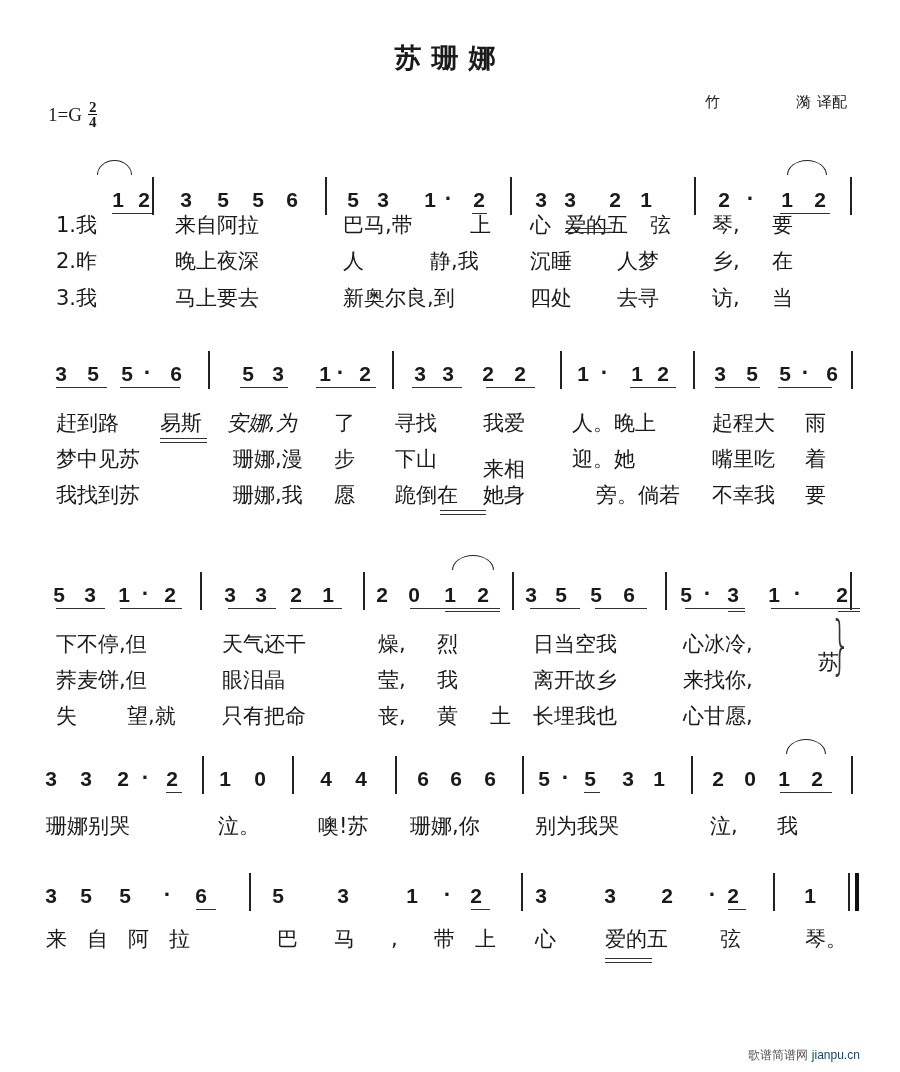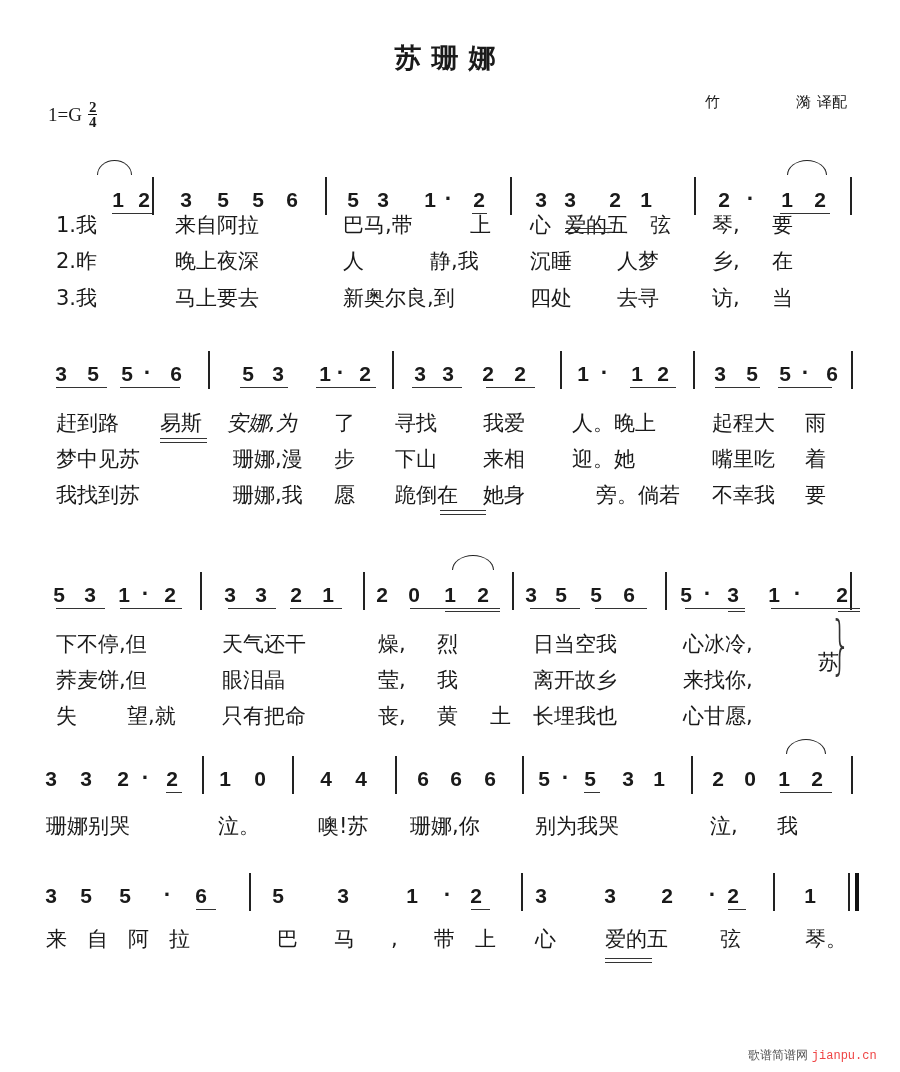--- a/index.html
+++ b/index.html
@@ -28,21 +28,21 @@
   }
   .dot { position: absolute; font-weight: bold; font-size: 18px; top: 0; width: 10px; text-align: center; }
   .ul { position: absolute; height: 0; border-top: 1.6px solid #333; }
   .bar { position: absolute; width: 1.5px; background: #222; height: 38px; }
   .bar.final { width: 4px; background: #111; }
   .slur { position: absolute; height: 14px; border: 1.3px solid #222; border-bottom: none; border-radius: 50% 50% 0 0 / 100% 100% 0 0; }
   .ly { position: absolute; font-size: 21px; font-family: "DejaVu Sans", sans-serif; white-space: pre; }
   .dul { position: absolute; height: 3px; border-top: 1.2px solid #333; border-bottom: 1.2px solid #333; }
   .brace { position: absolute; font-size: 64px; font-weight: 100; color: #333; transform: scaleX(0.5); }
   .watermark { position: absolute; left: 748px; top: 1047px; font-size: 12px; color: #555; }
-  .watermark .url { color: #ef4444; font-family: Liberation Mono, monospace; }
+  .watermark .url { color: #0c4a6e; font-family: Liberation Sans, sans-serif; }
 </style>
 </head>
 <body>
 
 <div class="title">苏珊娜</div>
 
 <div class="key">
   <span>1=G</span>
   <span class="timesig">
     <span class="top">2</span>
@@ -158,21 +158,21 @@
     <div class="ly" style="left: 334px; top: 409px;">了</div>
     <div class="ly" style="left: 395px; top: 409px;">寻找</div>
     <div class="ly" style="left: 483px; top: 409px;">我爱</div>
     <div class="ly" style="left: 572px; top: 409px;">人。晚上</div>
     <div class="ly" style="left: 712px; top: 409px;">起程大</div>
     <div class="ly" style="left: 805px; top: 409px;">雨</div>
     <div class="ly" style="left: 56px; top: 445px;">梦中见苏</div>
     <div class="ly" style="left: 233px; top: 445px;">珊娜,漫</div>
     <div class="ly" style="left: 334px; top: 445px;">步</div>
     <div class="ly" style="left: 395px; top: 445px;">下山</div>
-    <div class="ly" style="left: 483px; top: 445px;">来相</div>
+    <div class="ly" style="left: 483px; top: 455px;">来相</div>
     <div class="ly" style="left: 572px; top: 445px;">迎。她</div>
     <div class="ly" style="left: 712px; top: 445px;">嘴里吃</div>
     <div class="ly" style="left: 805px; top: 445px;">着</div>
     <div class="ly" style="left: 56px; top: 481px;">我找到苏</div>
     <div class="ly" style="left: 233px; top: 481px;">珊娜,我</div>
     <div class="ly" style="left: 334px; top: 481px;">愿</div>
     <div class="ly" style="left: 395px; top: 481px;">跪倒在</div>
     <div class="ly" style="left: 483px; top: 481px;">她身</div>
     <div class="ly" style="left: 596px; top: 481px;">旁。倘若</div>
     <div class="ly" style="left: 712px; top: 481px;">不幸我</div>

